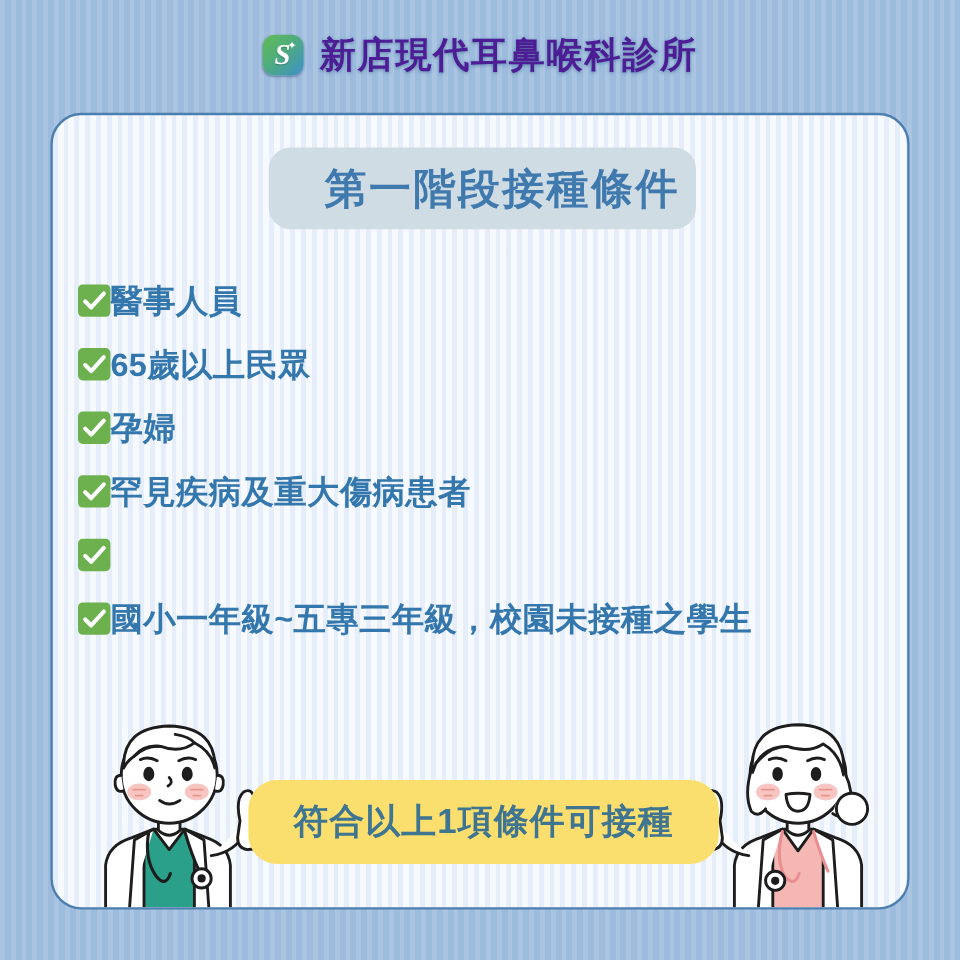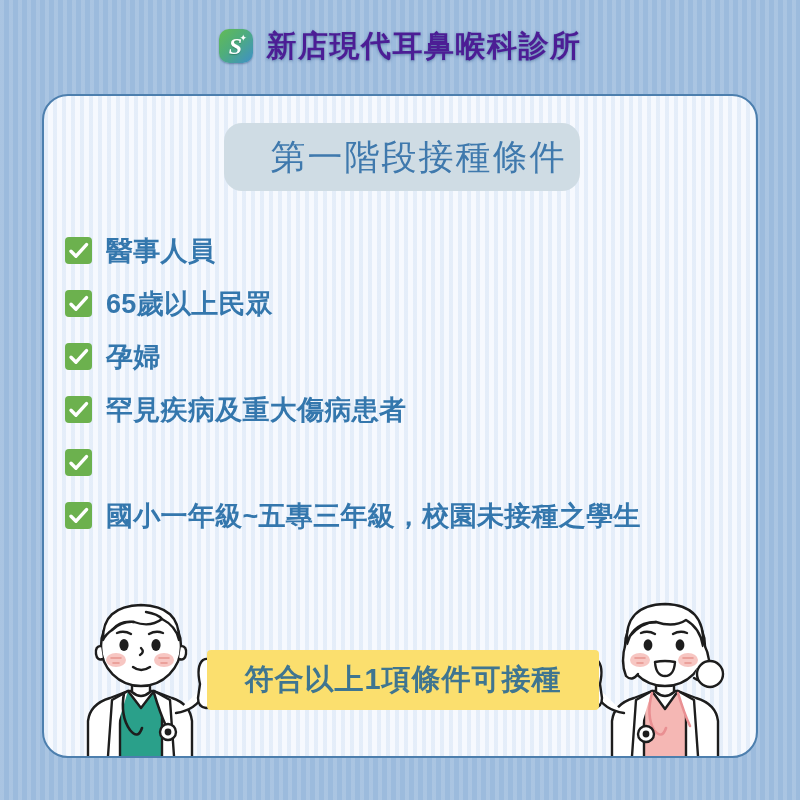--- a/index.html
+++ b/index.html
@@ -106,39 +106,39 @@
     height: 68px;
     border-radius: 18px;
     background: #cfdce4;
     display: flex;
     align-items: center;
     justify-content: center;
   }
   #section-title-pill .title-text {
     color: #3f79ad;
     font-size: 35px;
-    font-weight: normal;
+    font-weight: bold;
     letter-spacing: 2px;
     white-space: nowrap;
     margin-left: 33px;
   }
 
   
   #checklist {
     position: absolute;
     left: 21px;
     top: 128px;
     width: 690px;
     list-style: none;
   }
   .check-row {
     display: flex;
     align-items: center;
     height: 53px;
-    gap: 14px;
+    gap: 0;
   }
   .check-box {
     flex: none;
     width: 27px;
     height: 27px;
     border-radius: 4px;
     background: #6cb14e;
     position: relative;
   }
   .check-box svg { display: block; }
@@ -149,22 +149,22 @@
     letter-spacing: 0.3px;
     white-space: nowrap;
   }
 
   
   #footer-pill {
     position: absolute;
     left: 163px;
     top: 554px;
     width: 392px;
-    height: 60px;
-    border-radius: 4px;
+    height: 70px;
+    border-radius: 24px;
     background: #fbdf6e;
     display: flex;
     align-items: center;
     justify-content: center;
     z-index: 4;
   }
   #footer-pill .footer-text {
     color: #3f7590;
     font-size: 29px;
     font-weight: bold;

